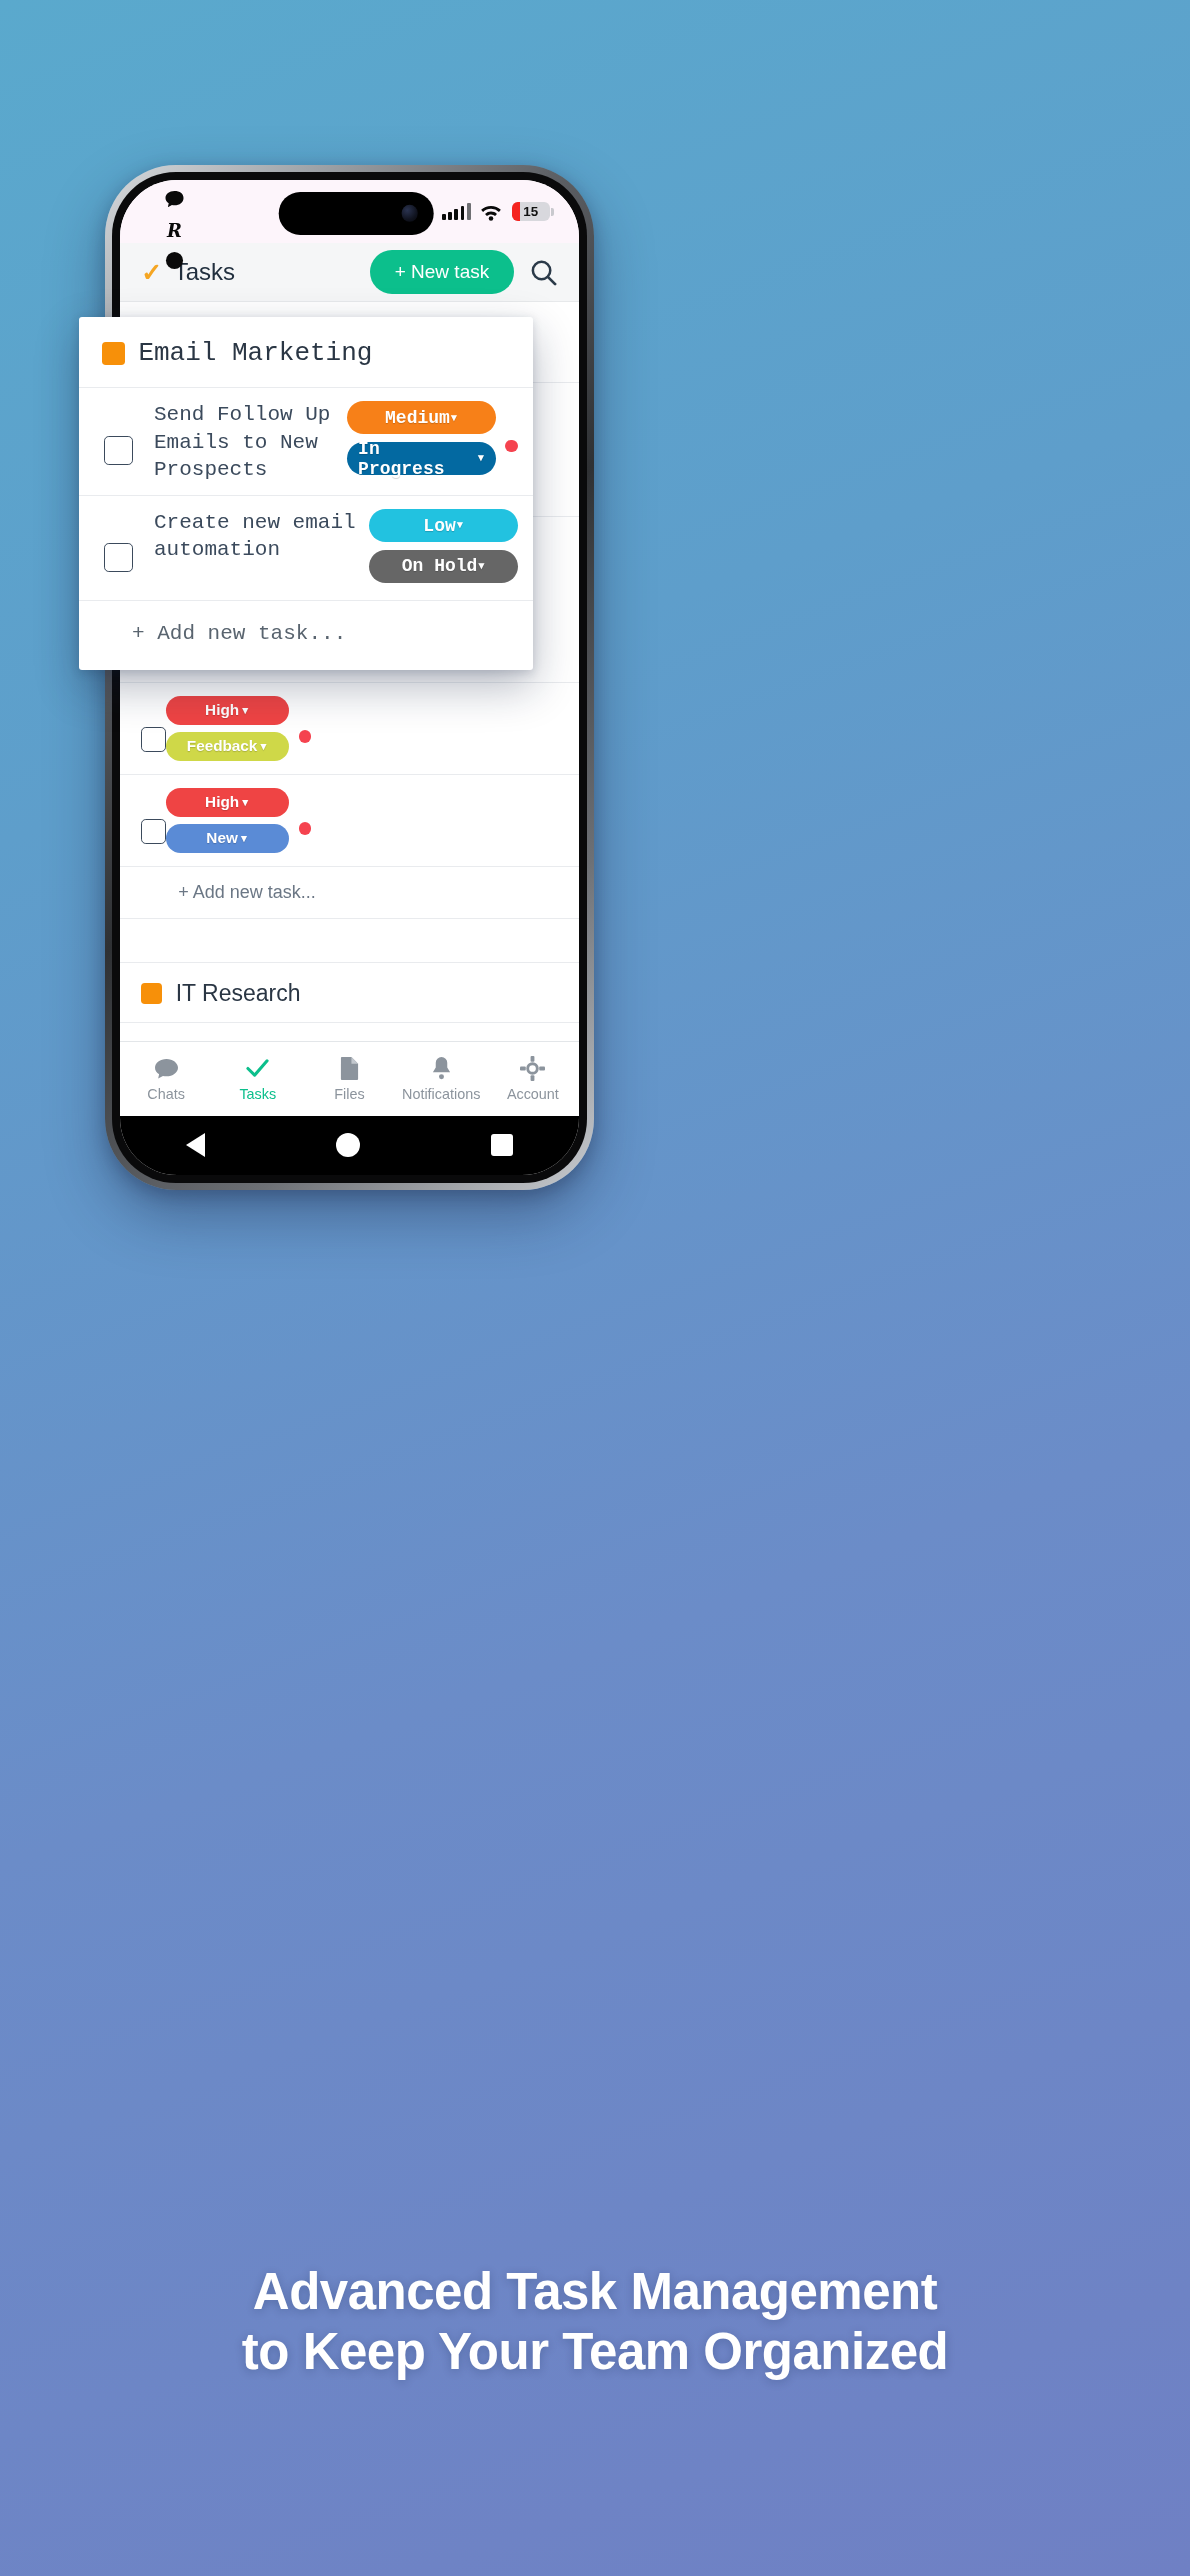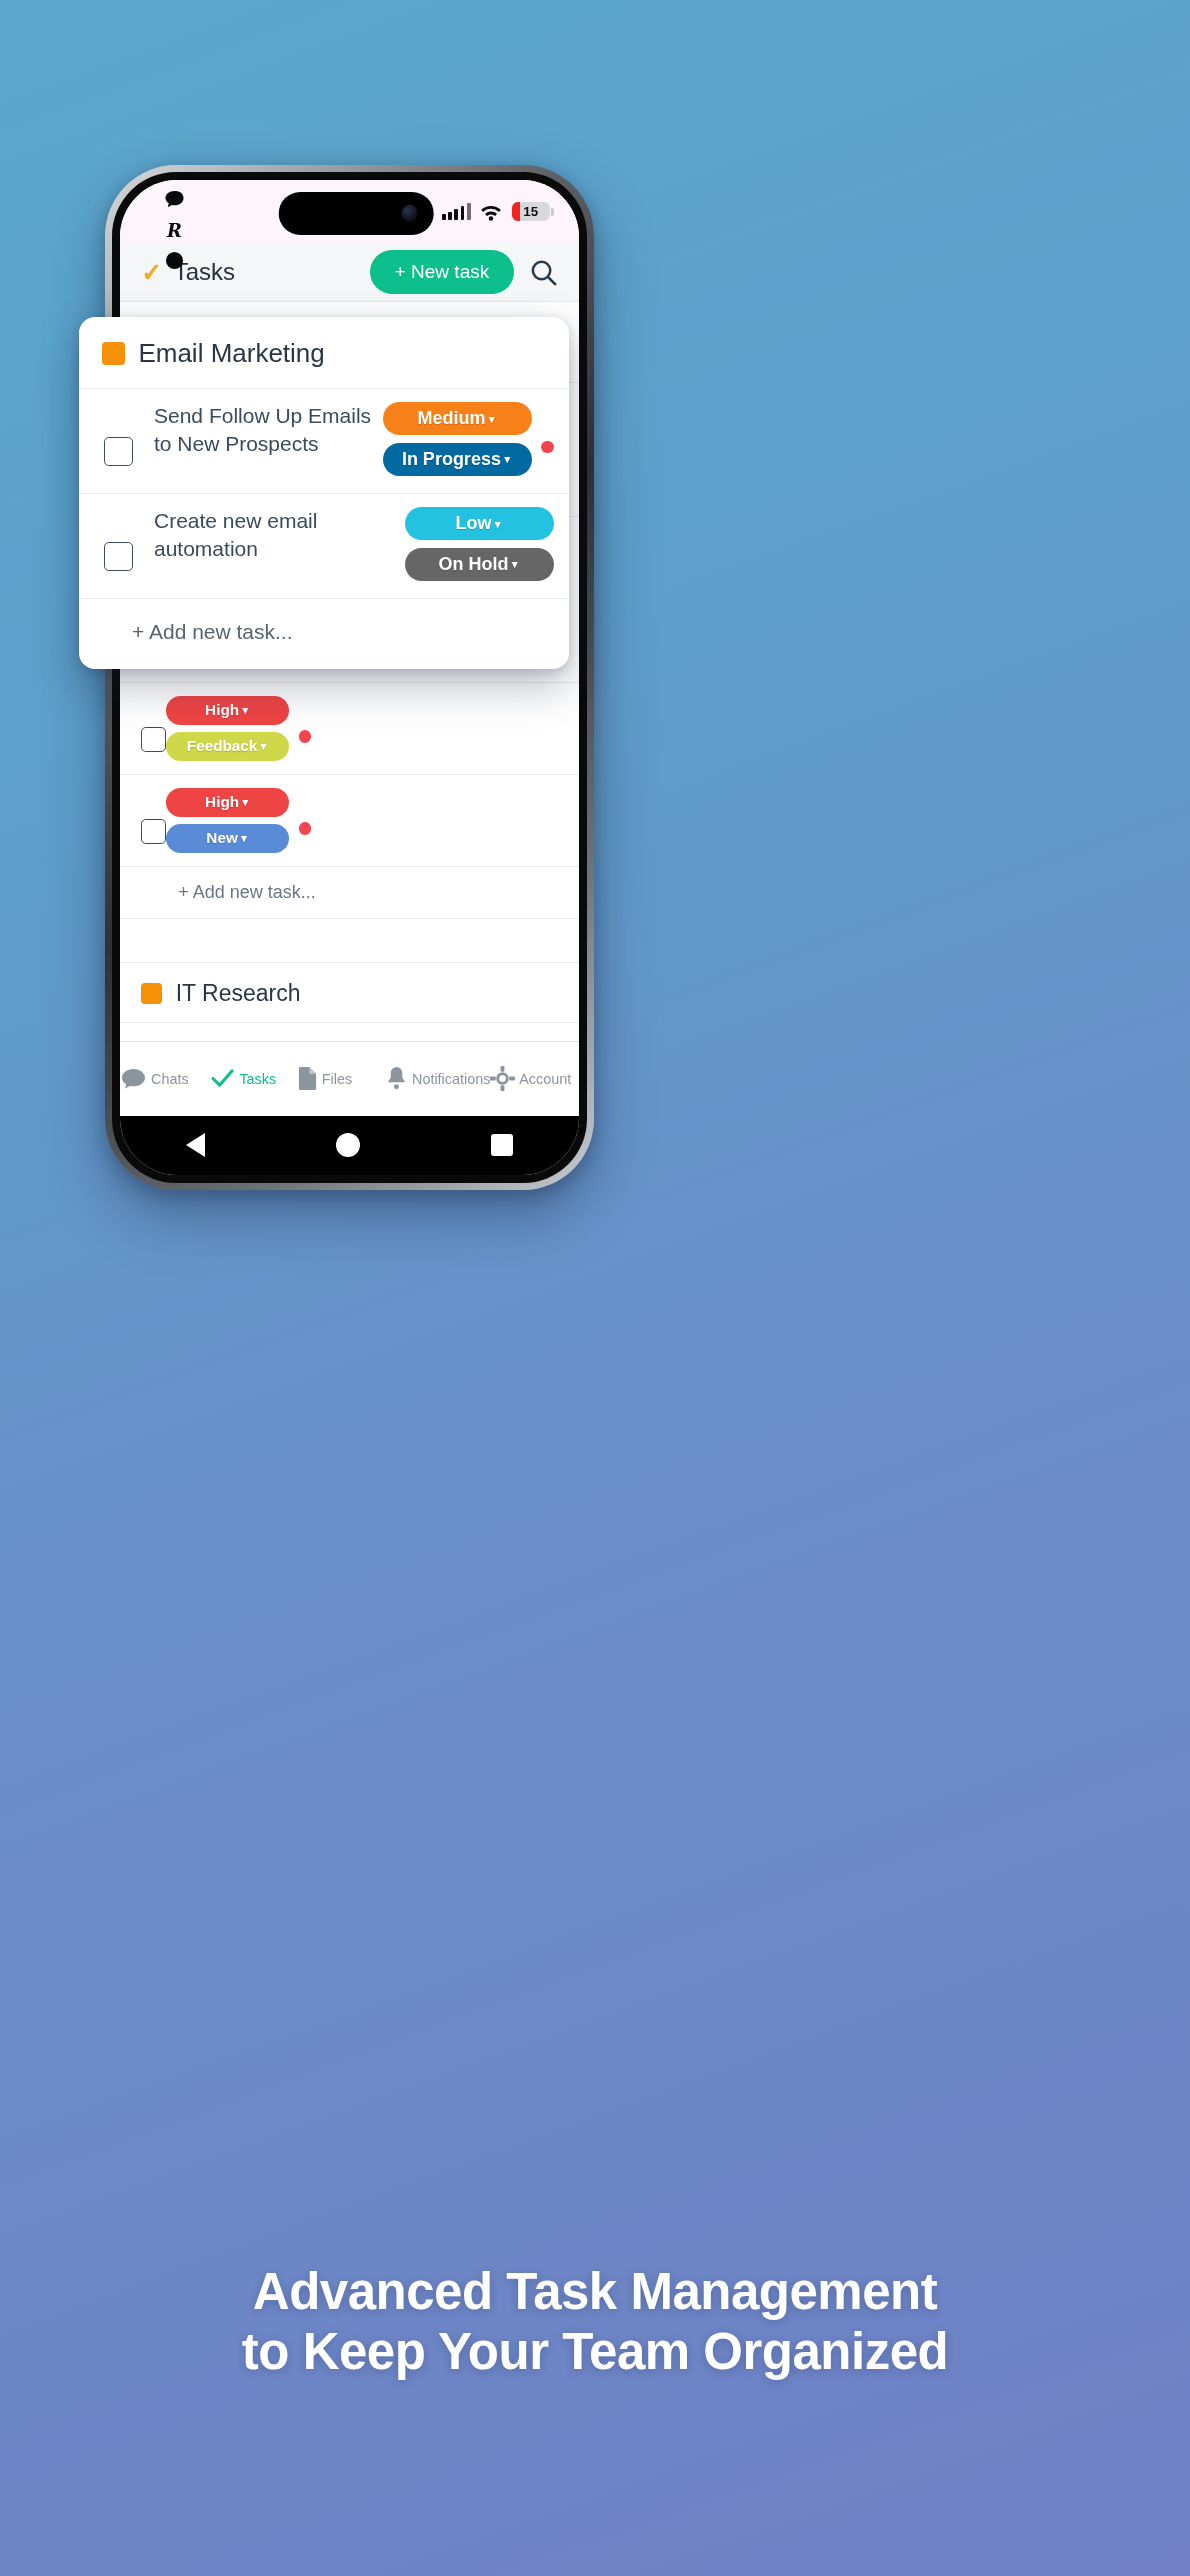--- a/index.html
+++ b/index.html
@@ -129,39 +129,39 @@
   }
   .badge .cv { font-size:10.5px; line-height:1; }
   .dot { width:12.5px;height:12.5px;border-radius:50%;background:#f5434f;flex:0 0 auto;margin-top:38px;margin-left:9.6px;}
   .addnew { padding:15.3px 21px 15.3px 58px; font-size:18px; color:#6b7785; border-bottom:1px solid #e9ebee; cursor:pointer;}
 
   
   #tabbar {
     height:75px; background:#fff; border-top:1px solid #e3e6e9;
     display:flex; align-items:center; flex:0 0 auto;
   }
-  .tab { flex:1; display:flex;flex-direction:row;align-items:center;gap:3.8px;cursor:pointer; }
+  .tab { flex:1; display:flex;flex-direction:column;align-items:center;gap:3.8px;cursor:pointer; }
   .tab .tl { font-size:14.4px; color:#8c949d; }
   .tab.active .tl { color:#0cbf8c; }
   .tab .ti { height:27px;display:flex;align-items:center;justify-content:center; }
 
   #navbar-android {
     height:59px;background:#000;display:flex;align-items:center;justify-content:space-around;flex:0 0 auto;
   }
   .nav-tri{width:0;height:0;border-top:12.5px solid transparent;border-bottom:12.5px solid transparent;border-right:19px solid #fff;cursor:pointer;}
   .nav-cir{width:24px;height:24px;border-radius:50%;background:#fff;cursor:pointer;}
   .nav-sq{width:22px;height:22px;background:#fff;border-radius:2.9px;cursor:pointer;}
 
   
   #popup-card {
     position:absolute;
-    left:79px; top:317px; width:490px;
-    background:#fff; border-radius:16px;
+    left:79px; top:317px; width:454px;
+    background:#fff; border-radius:3px;
     box-shadow: 0 17px 44px rgba(18,30,60,.30), 0 2.9px 9.6px rgba(18,30,60,.16);
-    overflow:hidden; z-index:50;
+    overflow:hidden; z-index:50;font-family:Liberation Mono, monospace;
   }
   #popup-card .group-head { padding: 21px 21px 19px 23px; }
   #popup-card .group-name { font-size:26px; color:#2a3644; }
   #popup-card .swatch { width:23px;height:23px; }
   #popup-card .task-row { padding:9.6px 15.3px 11.5px 25px; min-height:105px; }
   #popup-card .cbox { width:29px;height:29px;margin-top:38px;}
   #popup-card .task-title { font-size:21px; }
   #popup-card .badge { min-width:149px;height:33px;font-size:18px;border-radius:17px; }
   #popup-card .badges { gap:7.7px; }
   #popup-card .addnew { padding:21px 23px 25px 53px; font-size:21px; color:#59646f; border-bottom:none; }

